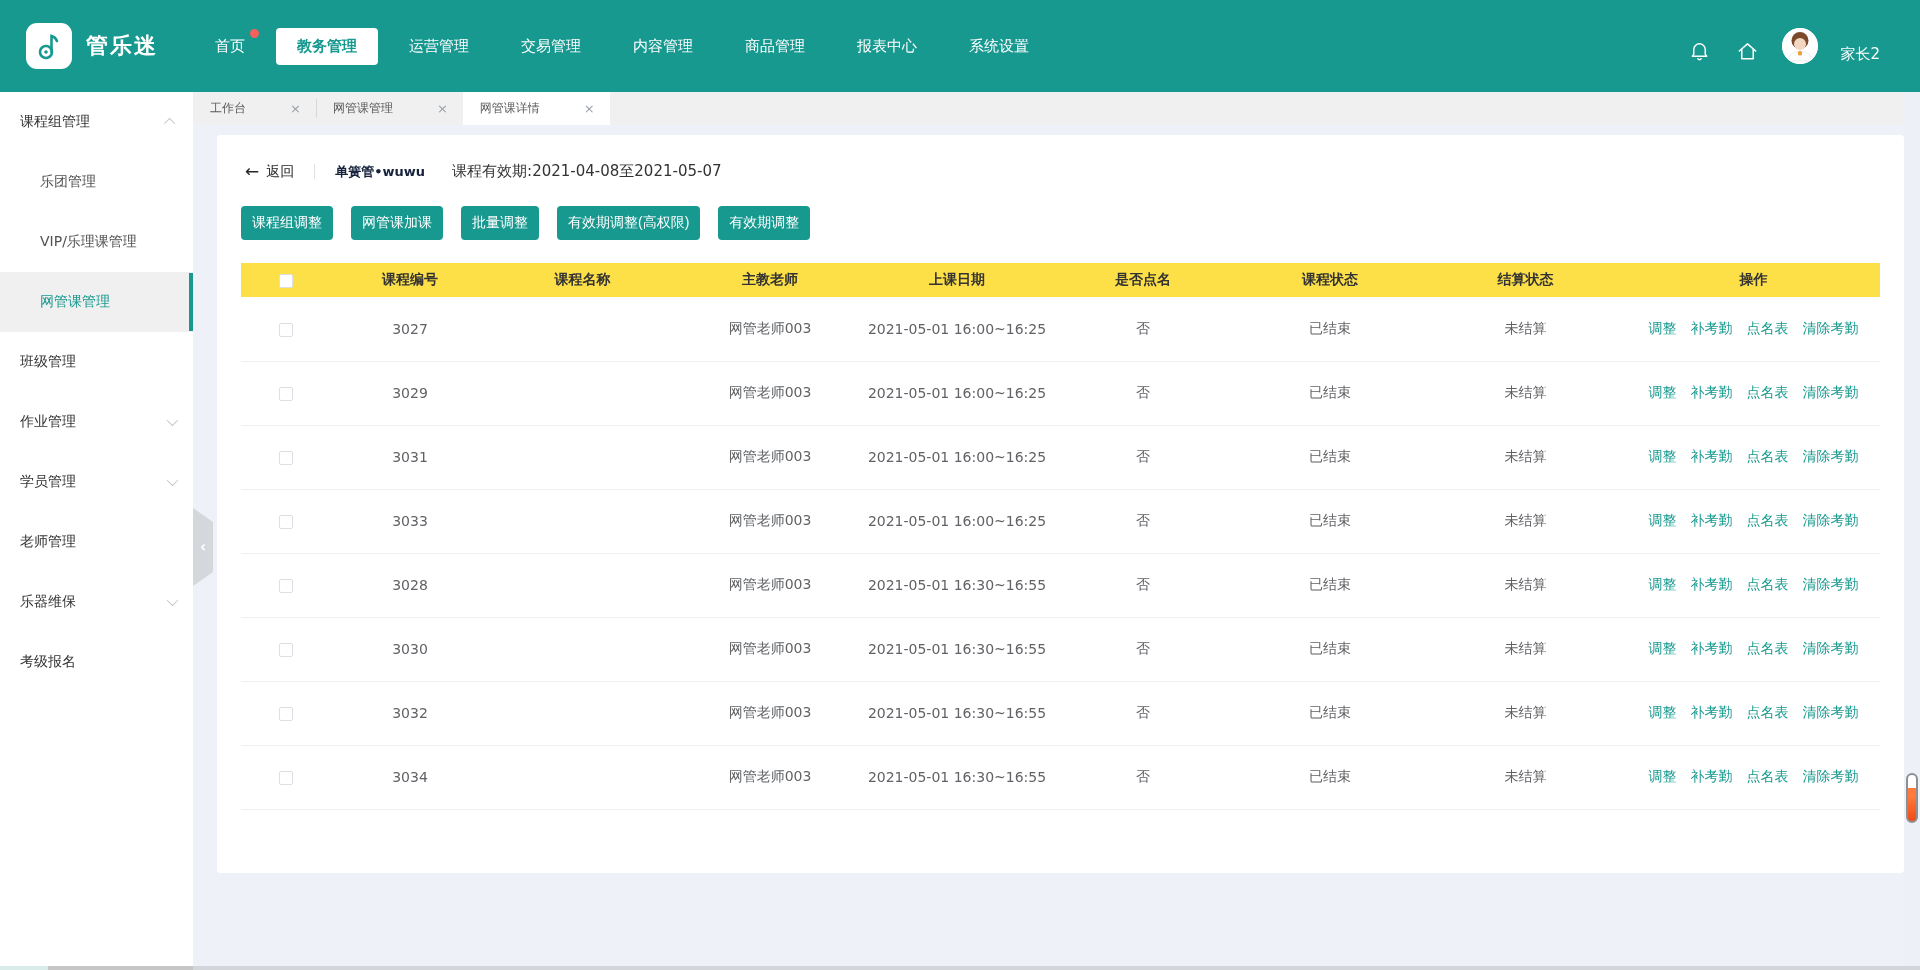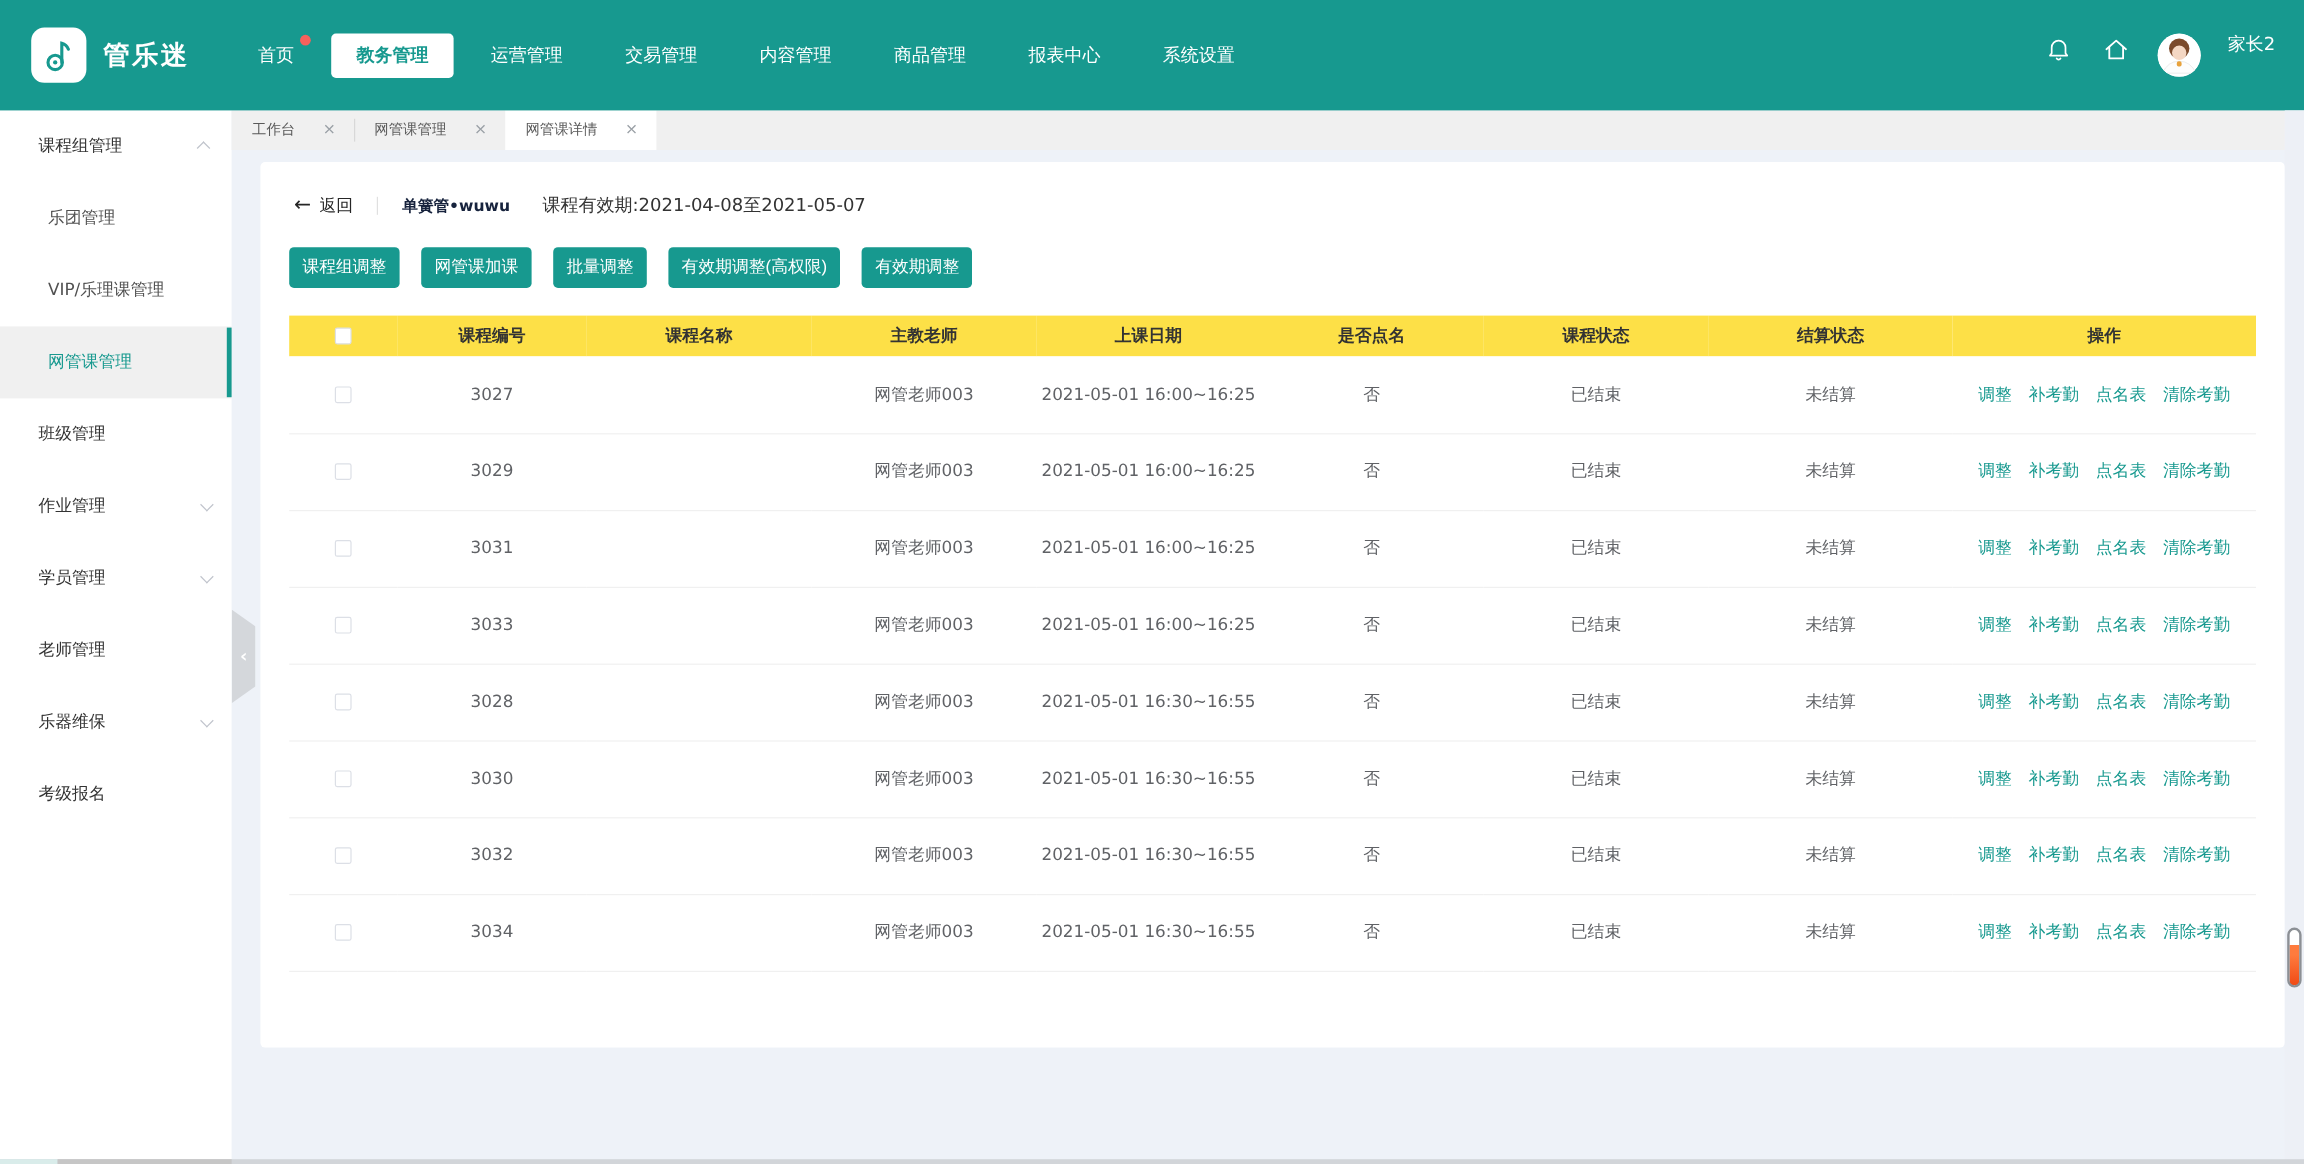--- a/index.html
+++ b/index.html
@@ -12,35 +12,35 @@
   }
   
   .header { position:absolute; left:0; top:0; width:1920px; height:92px; background:#17998f; display:flex; align-items:center; z-index:5; }
   .logo { display:flex; align-items:center; gap:14px; margin-left:26px; }
   .logo-icon { width:46px; height:46px; background:#fff; border-radius:11px; display:flex; align-items:center; justify-content:center; }
   .logo-text { color:#fff; font-size:22px; font-weight:bold; letter-spacing:2px; }
   .nav { display:flex; align-items:center; gap:10px; margin-left:36px; }
   .nav-item { position:relative; color:#fff; font-size:15px; padding:9px 21px; border-radius:4px; cursor:pointer; white-space:nowrap; }
   .nav-item.active { background:#fff; color:#17998f; font-weight:bold; }
   .nav-dot { position:absolute; top:1px; right:7px; width:9px; height:9px; border-radius:50%; background:#f5615c; display:none; }
-  .header-right { margin-left:auto; display:flex; align-items:flex-start; gap:22px; margin-right:24px; color:#fff; }
+  .header-right { margin-left:auto; display:flex; align-items:flex-end; gap:22px; margin-right:40px; color:#fff; }
   .icon-btn { width:26px; height:26px; display:flex; align-items:center; justify-content:center; cursor:pointer; }
   .avatar { width:36px; height:36px; border-radius:50%; background:#fff; overflow:hidden; flex:none; cursor:pointer; }
   .username { font-size:15px; color:#fff; }
 
   
   .tabbar { position:absolute; left:193px; top:92px; width:1711px; height:33px; background:#f0f0f0; display:flex; align-items:stretch; z-index:4; }
-  .tab { display:flex; align-items:center; gap:23px; padding:0 15px 0 17px; font-size:12px; color:#595959; position:relative; cursor:pointer; min-width:100px; }
+  .tab { display:flex; align-items:center; gap:44px; padding:0 15px 0 17px; font-size:12px; color:#595959; position:relative; cursor:pointer; min-width:100px; }
   .tab .tab-close { color:#9aa0a6; font-size:13px; line-height:1; cursor:pointer; }
   .tab.active { background:#fff; }
   .tab:not(.active) + .tab:not(.active)::before { content:""; position:absolute; left:0; top:7px; bottom:7px; width:1px; background:#d8d8d8; }
 
   
   .sidebar { position:absolute; left:0; top:92px; width:193px; height:874px; background:#fff; z-index:3; }
-  .side-item { height:60px; display:flex; align-items:center; padding:0 18px 0 32px; font-size:14px; color:#333; position:relative; cursor:pointer; }
+  .side-item { height:60px; display:flex; align-items:center; padding:0 18px 0 20px; font-size:14px; color:#333; position:relative; cursor:pointer; }
   .side-item.sub { padding-left:40px; color:#515151; }
   .side-item.active { background:#f0f0f0; color:#17998f; }
   .side-item.active::after { content:""; position:absolute; right:0; top:1px; bottom:1px; width:4px; background:#17998f; }
   .chev { width:8px; height:8px; border-right:1.5px solid #c0c4cc; border-bottom:1.5px solid #c0c4cc; margin-left:auto; display:none; }
   .chev.down { display:block; transform:rotate(45deg) translateY(-2px); }
   .chev.up   { display:block; transform:rotate(-135deg) translateY(-2px); }
   .collapse-handle { position:absolute; left:193px; top:508px; width:20px; height:78px; background:#d4d7db;
     clip-path:polygon(0 0,100% 18%,100% 82%,0 100%);
     display:flex; align-items:center; justify-content:center; color:#fff; font-size:15px; font-weight:bold; cursor:pointer; z-index:3; }
 

